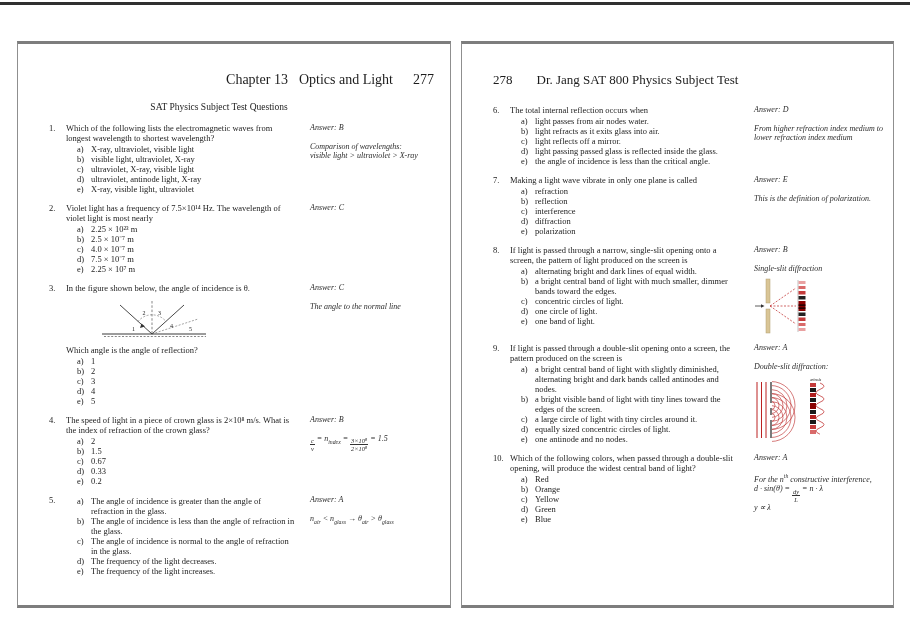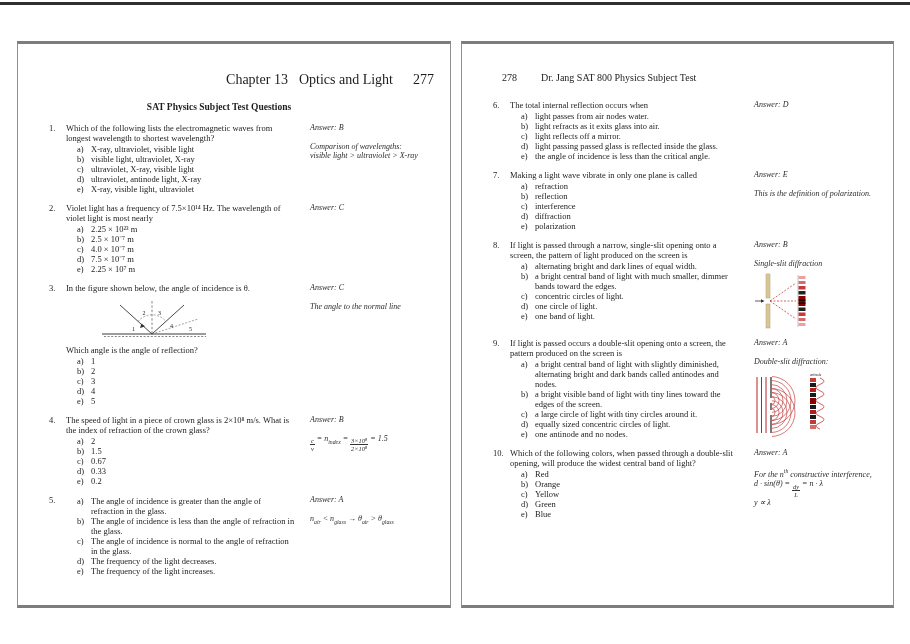--- a/index.html
+++ b/index.html
@@ -5,23 +5,23 @@
   *{margin:0;padding:0;box-sizing:border-box}
   html,body{width:910px;height:644px}
   body{position:relative;background:#ffffff;font-family:"Liberation Serif",serif;color:#1c1c1c;overflow:hidden}
   .top-rule{position:absolute;top:2px;left:0;width:910px;height:3px;background:#303030}
   .page{position:absolute;top:41px;height:567px;background:#fff;border:1px solid #8f8f8f;border-top:3px solid #7d7d7d;border-bottom:3px solid #7d7d7d;overflow:hidden}
   #page-left{left:17px;width:434px}
   #page-right{left:461px;width:433px}
   .header-left{margin:28px 16px 0 0;text-align:right;font-size:14px;white-space:nowrap}
   .header-left .hsec{margin-left:11px}
   .header-left .hpg{margin-left:20px}
-  .header-right{margin:28px 0 0 40px;font-size:10px;white-space:nowrap}
+  .header-right{margin:28px 0 0 31px;font-size:13px;white-space:nowrap}
   .header-right .hbook{margin-left:24px}
-  .page-title{text-align:center;font-weight:bold;font-size:9.5px;margin:14px 40px 0 10px}
+  .page-title{text-align:center;font-weight:normal;font-size:9.5px;margin:14px 40px 0 10px}
   .qs{margin-top:11px}
   #page-right .qs{margin-top:17px}
   .q{display:flex;margin:0 0 9px 31px}
   .q-main{display:flex;width:247px;flex-shrink:0}
   .q-num{width:17px;flex-shrink:0;font-size:8.5px;line-height:10px}
   .q-body{flex:1;font-size:8.5px;line-height:10px}
   ol.opts{list-style:none;counter-reset:opt;margin-top:1px}
   ol.opts li{counter-increment:opt;position:relative;padding-left:25px;line-height:10px}
   ol.opts li::before{content:counter(opt,lower-alpha) ")";position:absolute;left:11px}
   .q-ans{margin-left:14px;width:136px;flex-shrink:0;font-size:8px;font-style:italic;color:#2b2b2b;line-height:9.5px}
@@ -184,20 +184,21 @@
             <li>light passes from air nodes water.</li>
             <li>light refracts as it exits glass into air.</li>
             <li>light reflects off a mirror.</li>
             <li>light passing passed glass is reflected inside the glass.</li>
             <li>the angle of incidence is less than the critical angle.</li>
           </ol>
         </div>
       </div>
       <div class="q-ans">
         <div>Answer: D</div>
+        <div class="ans-note">From higher refraction index medium to lower refraction index medium</div>
       </div>
     </div>
 
     <div class="q">
       <div class="q-main">
         <span class="q-num">7.</span>
         <div class="q-body">
           <div>Making a light wave vibrate in only one plane is called</div>
           <ol class="opts">
             <li>refraction</li>
@@ -252,21 +253,21 @@
           <rect x="44.5" y="45" width="7" height="3" fill="#d96a6a"></rect>
           <rect x="44.5" y="50" width="7" height="3" fill="#e9a1a1"></rect>
         </svg>
       </div>
     </div>
 
     <div class="q">
       <div class="q-main">
         <span class="q-num">9.</span>
         <div class="q-body">
-          <div>If light is passed occurs a double-slit opening onto a screen, the pattern produced on the screen is</div>
+          <div>If light is passed through a double-slit opening onto a screen, the pattern produced on the screen is</div>
           <ol class="opts">
             <li>a bright central band of light with slightly diminished, alternating bright and dark bands called antinodes and nodes.</li>
             <li>a bright visible band of light with tiny lines toward the edges of the screen.</li>
             <li>a large circle of light with tiny circles around it.</li>
             <li>equally sized concentric circles of light.</li>
             <li>one antinode and no nodes.</li>
           </ol>
         </div>
       </div>
       <div class="q-ans">

